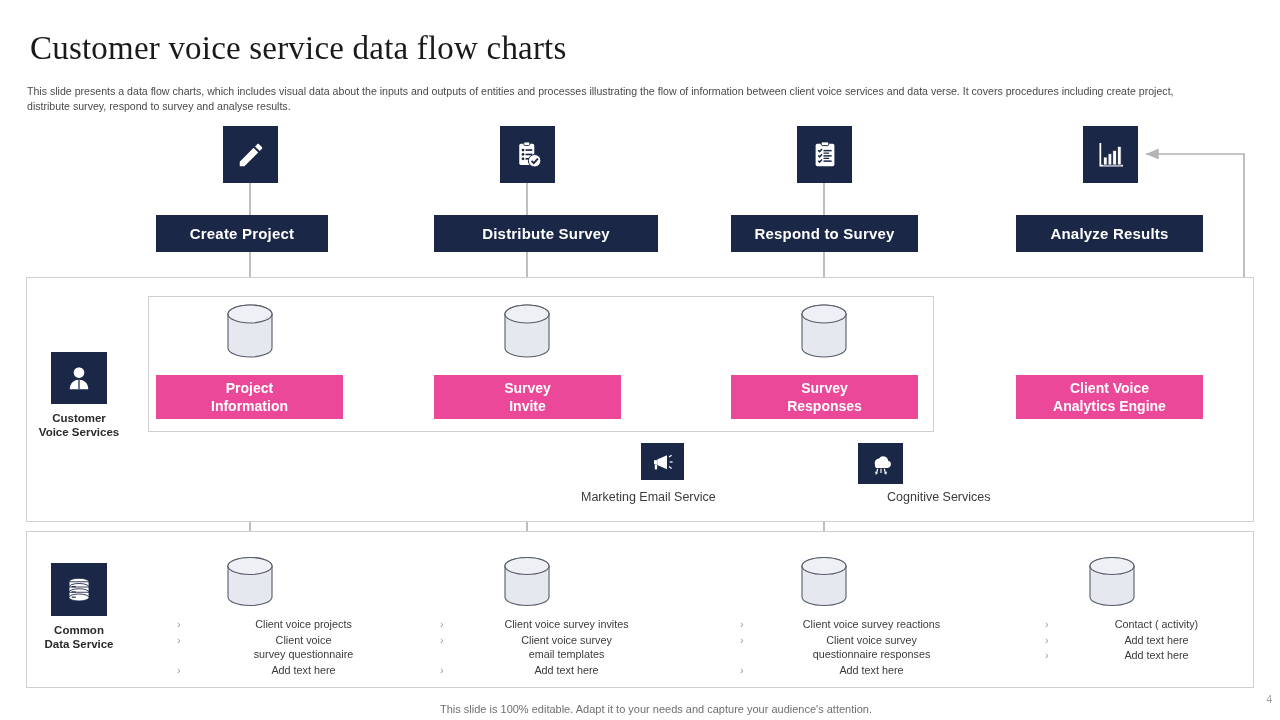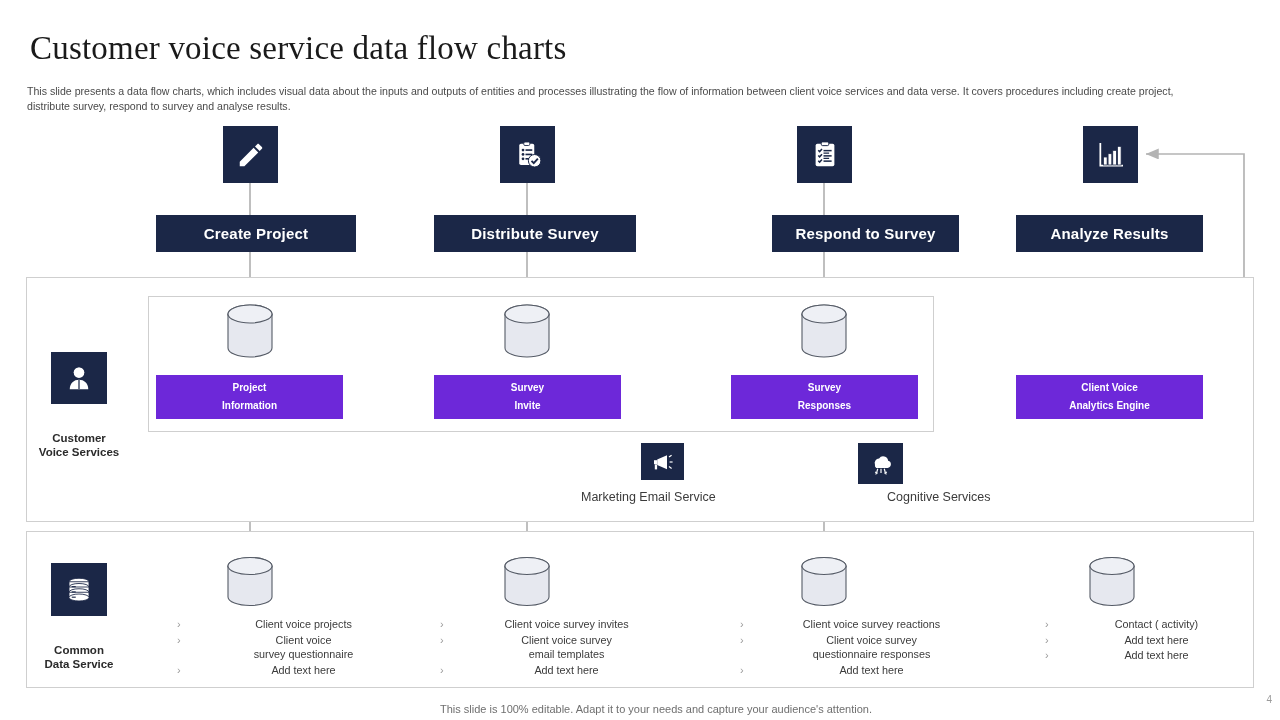--- a/index.html
+++ b/index.html
@@ -12,28 +12,28 @@
     letter-spacing:.2px;white-space:nowrap;}
   .subtitle{position:absolute;left:27px;top:84px;width:1180px;
     font-size:10.6px;line-height:15px;color:#4a4a4a;}
 
   
   .navy-icon{position:absolute;background:#1b2747;display:flex;
     align-items:center;justify-content:center;}
   .navy-box{position:absolute;background:#1b2747;color:#fff;
     display:flex;align-items:center;justify-content:center;
     font-size:15px;font-weight:bold;letter-spacing:.2px;}
-  .salmon-box{position:absolute;background:#6d28d9;color:#fff;
+  .salmon-box{position:absolute;background:#ec4899;color:#fff;
     display:flex;align-items:center;justify-content:center;text-align:center;
-    font-size:10px;font-weight:bold;line-height:18px;}
+    font-size:14px;font-weight:bold;line-height:18px;}
   .panel{position:absolute;border:1px solid #cfcfcf;background:#fff;}
   .inner-panel{position:absolute;border:1px solid #cfcfcf;background:transparent;}
 
   .side-label{position:absolute;text-align:center;font-size:11.5px;
-    font-weight:bold;color:#2b2b2b;line-height:14px;margin-top:20px;}
+    font-weight:bold;color:#2b2b2b;line-height:14px;}
   .svc-label{position:absolute;font-size:12.5px;color:#3b3b3b;white-space:nowrap;text-align:right;}
 
   
   #wires{position:absolute;left:0;top:0;width:1280px;height:720px;
     pointer-events:none;}
 
   
   .cyl{position:absolute;}
 
   
@@ -136,23 +136,23 @@
     <path d="M4 3 L4 20 L21 20" stroke="#ffffff" stroke-width="1.3" fill="none"></path>
     <g fill="#ffffff" stroke="#1b2747" stroke-width=".6">
       <rect x="6.3" y="13.5" width="2.8" height="6"></rect>
       <rect x="9.8" y="11" width="2.8" height="8.5"></rect>
       <rect x="13.3" y="8.5" width="2.8" height="11"></rect>
       <rect x="16.8" y="5.5" width="2.8" height="14"></rect>
     </g>
   </svg>
 </div>
 
-<div class="navy-box" style="left:156px;top:215px;width:200px;height:37px;">Create Project</div>
-<div class="navy-box" style="left:434px;top:215px;width:202px;height:37px;text-align:center;">Distribute Survey</div>
-<div class="navy-box" style="left:731px;top:215px;width:187px;height:37px;margin-left:41px;">Respond to Survey</div>
+<div class="navy-box" style="left:156px;top:215px;width:172px;height:37px;">Create Project</div>
+<div class="navy-box" style="left:434px;top:215px;width:224px;height:37px;text-align:center;">Distribute Survey</div>
+<div class="navy-box" style="left:731px;top:215px;width:187px;height:37px;">Respond to Survey</div>
 <div class="navy-box" style="left:1016px;top:215px;width:187px;height:37px;">Analyze Results</div>
 
 <div class="panel" style="left:26px;top:277px;width:1226px;height:243px;"></div>
 <div class="inner-panel" style="left:148px;top:296px;width:784px;height:134px;"></div>
 
 <div class="navy-icon" style="left:51px;top:352px;width:56px;height:52px;">
   <svg width="30" height="30" viewBox="0 0 24 24">
     <circle cx="12" cy="7.6" r="4.3" fill="#ffffff"></circle>
     <path d="M4.6 21 C4.6 16.1 8 13.4 12 13.4 C16 13.4 19.4 16.1 19.4 21 Z" fill="#ffffff"></path>
     <path d="M12 13.6 L12 20.8" stroke="#1b2747" stroke-width="1"></path>

